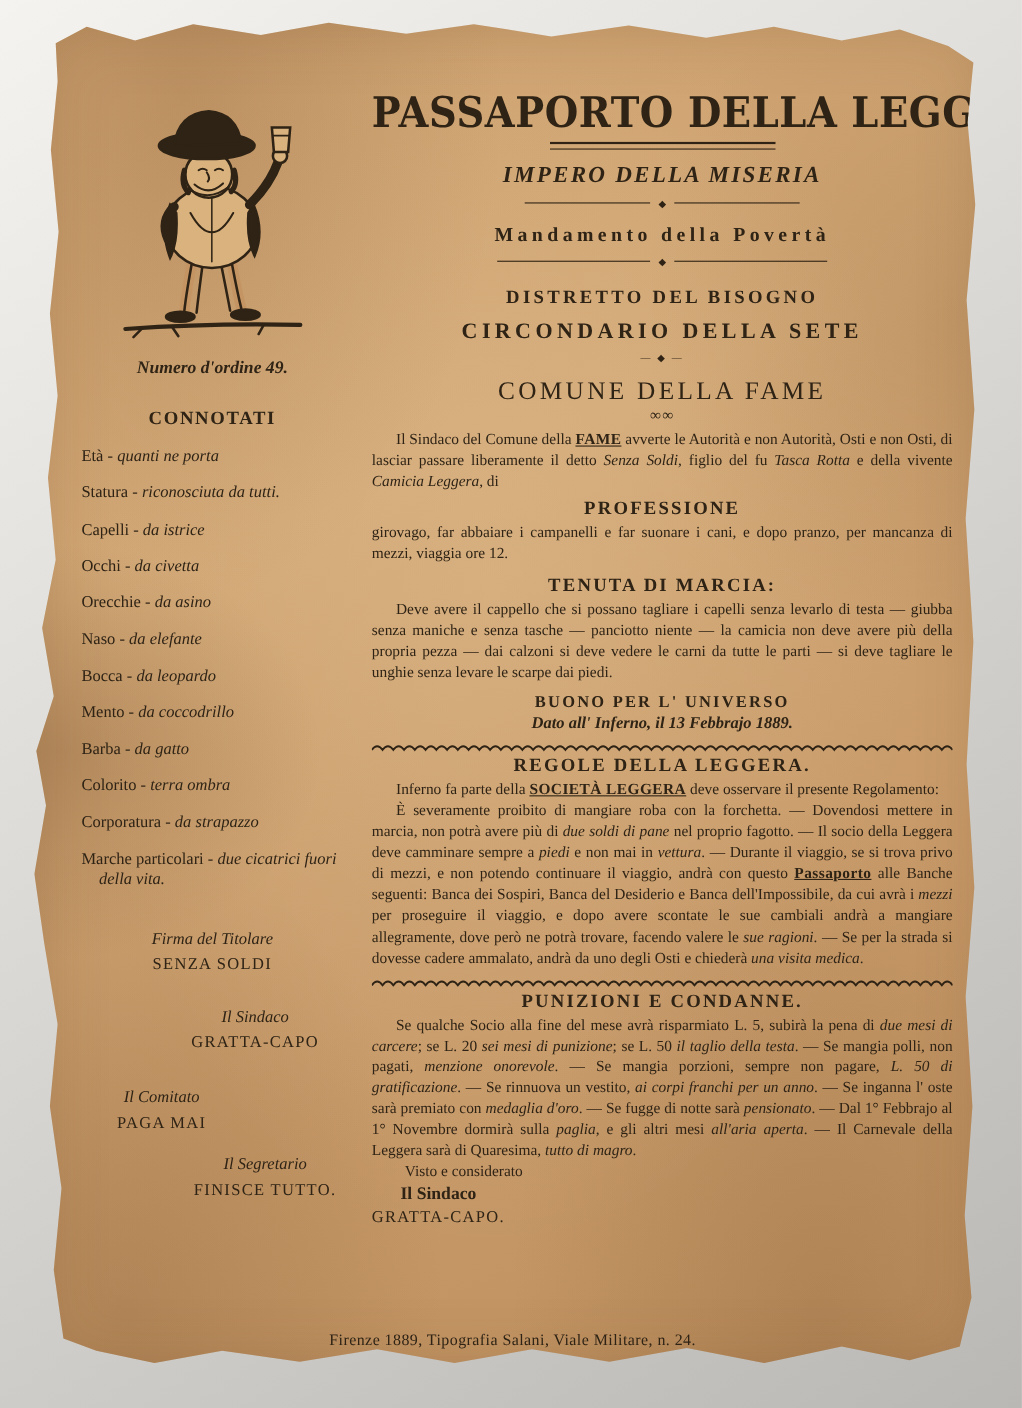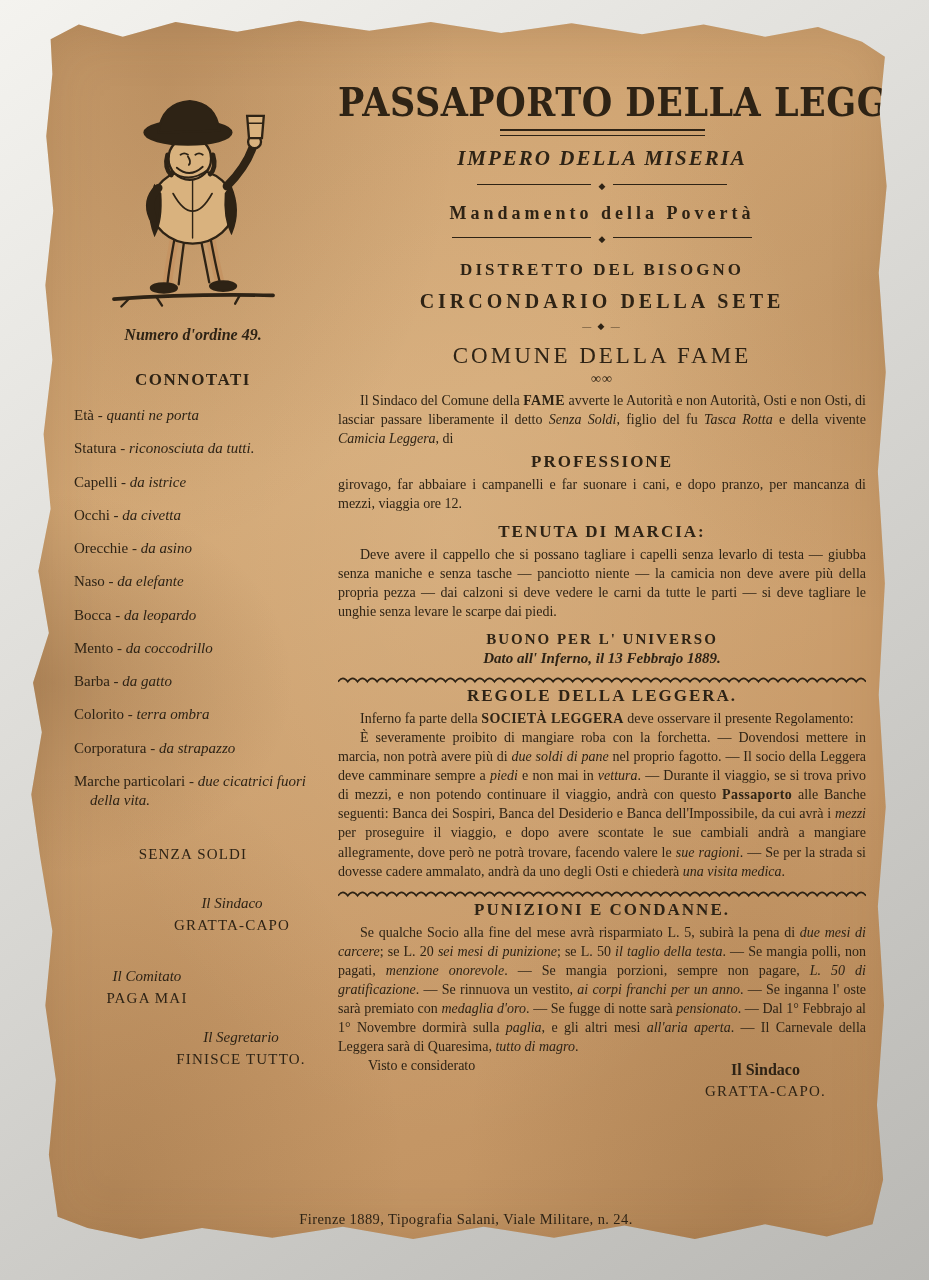--- a/index.html
+++ b/index.html
@@ -54,26 +54,26 @@
   .orn-diamond::before,.orn-diamond::after{content:"";flex:1;border-top:1.5px solid #2e2315;}
   .orn-diamond i::before{content:"◆";font-style:normal;font-size:9px;line-height:1;}
   .orn-fleuron{text-align:center;margin:2px auto 0;}
   .orn-fleuron::before{content:"— ◆ —";font-size:9px;letter-spacing:2px;}
   .orn-chain{text-align:center;margin:0 auto 4px;}
   .orn-chain::before{content:"∞∞";font-size:14px;letter-spacing:1px;}
   .wave{display:block;width:100%;height:9px;margin:8px 0 2px;}
   
   .para{font-size:14px;line-height:1.36;text-align:justify;text-indent:22px;margin:3px 0;}
   .para.noindent{text-indent:0;}
-  .seg-b{font-weight:bold;letter-spacing:.4px;}
+  .seg-b{font-weight:bold;letter-spacing:.4px;text-decoration:underline;}
   .seg-i{font-style:italic;}
   .sec-title{font-size:17px;font-weight:bold;letter-spacing:2px;text-align:center;margin:9px 0 3px;}
   .buono{font-size:15px;font-weight:600;letter-spacing:2px;text-align:center;margin:10px 0 2px;}
   .dato{font-size:15px;font-weight:bold;font-style:italic;text-align:center;margin:2px 0 2px;}
-  .visto-row{display:flex;justify-content:space-between;align-items:flex-start;margin-top:2px;}
+  .visto-row{display:flex;justify-content:space-between;align-items:flex-start;margin-top:2px;flex-direction:column;}
   .visto{font-size:14px;padding-left:30px;}
   .final-sig{text-align:center;margin-right:40px;line-height:1.45;}
   .final-sig .role{font-size:16px;font-weight:bold;display:block;}
   .final-sig .name{font-size:15px;letter-spacing:1.2px;display:block;}
   .imprint{position:absolute;left:0;right:0;bottom:26px;text-align:center;font-size:14.5px;letter-spacing:.4px;}
 </style>
 </head>
 <body>
 
 <div class="paper">
@@ -134,20 +134,21 @@
         <li><span class="c-label">Naso -</span> <span class="c-value">da elefante</span></li>
         <li><span class="c-label">Bocca -</span> <span class="c-value">da leopardo</span></li>
         <li><span class="c-label">Mento -</span> <span class="c-value">da coccodrillo</span></li>
         <li><span class="c-label">Barba -</span> <span class="c-value">da gatto</span></li>
         <li><span class="c-label">Colorito -</span> <span class="c-value">terra ombra</span></li>
         <li><span class="c-label">Corporatura -</span> <span class="c-value">da strapazzo</span></li>
         <li><span class="c-label">Marche particolari -</span> <span class="c-value">due cicatrici fuori della vita.</span></li>
       </ul>
 
       <div class="sig sig-1">
+        <div class="sig-role">Firma del Titolare</div>
         <div class="sig-name">SENZA SOLDI</div>
       </div>
       <div class="sig sig-2">
         <div class="sig-role">Il Sindaco</div>
         <div class="sig-name">GRATTA-CAPO</div>
       </div>
       <div class="sig sig-3">
         <div class="sig-role">Il Comitato</div>
         <div class="sig-name">PAGA MAI</div>
       </div>

